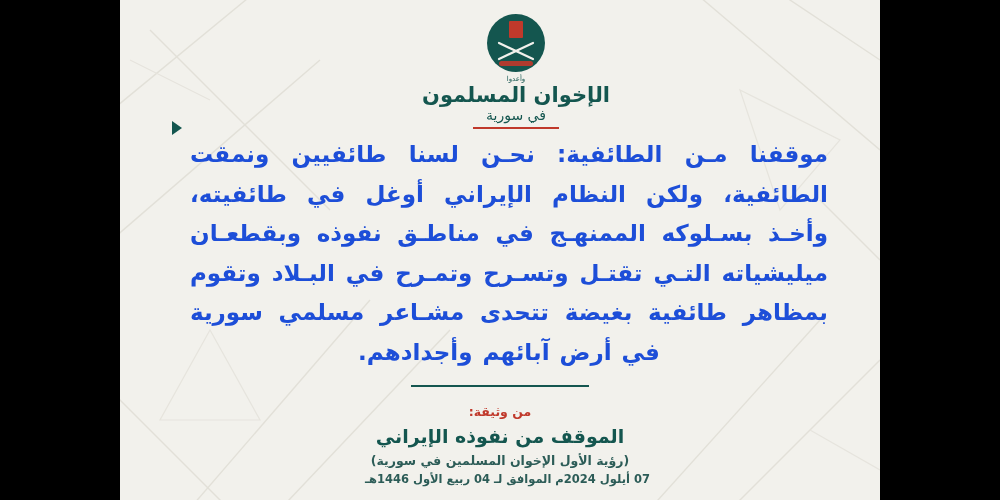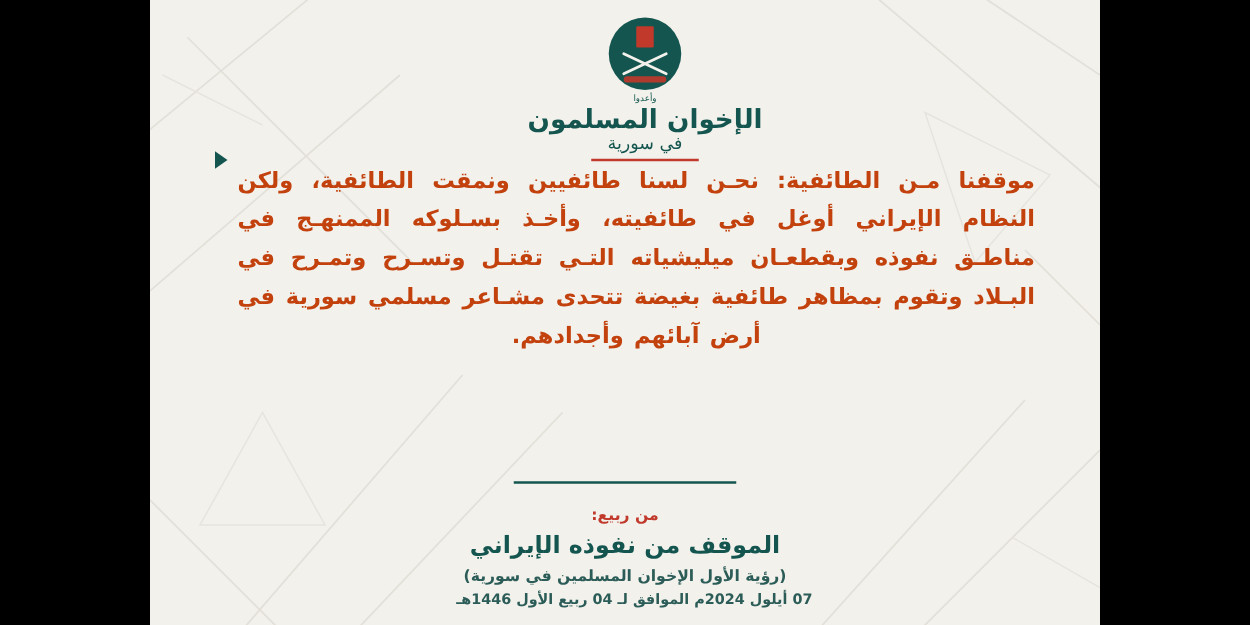--- a/index.html
+++ b/index.html
@@ -121,22 +121,22 @@
     margin-top: 9px;
     width: 0;
     height: 0;
     border-top: 7px solid transparent;
     border-bottom: 7px solid transparent;
     border-right: 10px solid #14564f;
     transform: scaleX(-1);
   }
   .body-text {
     flex: 1 1 auto;
-    color: #c2410c;
-    font-size: 18px;
+    color: #1d4ed8;
+    font-size: 23px;
     line-height: 1.72;
     text-align: justify;
     text-align-last: center;
     letter-spacing: 0.2px;
     word-spacing: 2px;
     font-weight: 600;
   }
 
   
   .divider {
@@ -234,20 +234,20 @@
     </div>
 
     <div class="body-block">
       <span class="bullet-arrow"></span>
       <p class="body-text">موقفنا مـن الطائفية: نحـن لسنا طائفيين ونمقت الطائفية، ولكن النظام الإيراني أوغل في طائفيته، وأخـذ بسـلوكه الممنهـج في مناطـق نفوذه وبقطعـان ميليشياته التـي تقتـل وتسـرح وتمـرح في البـلاد وتقوم بمظاهر طائفية بغيضة تتحدى مشـاعر مسلمي سورية في أرض آبائهم وأجدادهم.</p>
     </div>
 
     <div class="divider"></div>
 
     <div class="footer">
-      <div class="src-label">من ربيع:</div>
+      <div class="src-label">من وثيقة:</div>
       <div class="doc-title">الموقف من نفوذه الإيراني</div>
       <div class="doc-sub">(رؤية الأول الإخوان المسلمين في سورية)</div>
       <div class="doc-date">07 أيلول 2024م  الموافق لـ 04 ربيع الأول 1446هـ</div>
     </div>
 
   </div>
 </div>
 
 </body></html>

